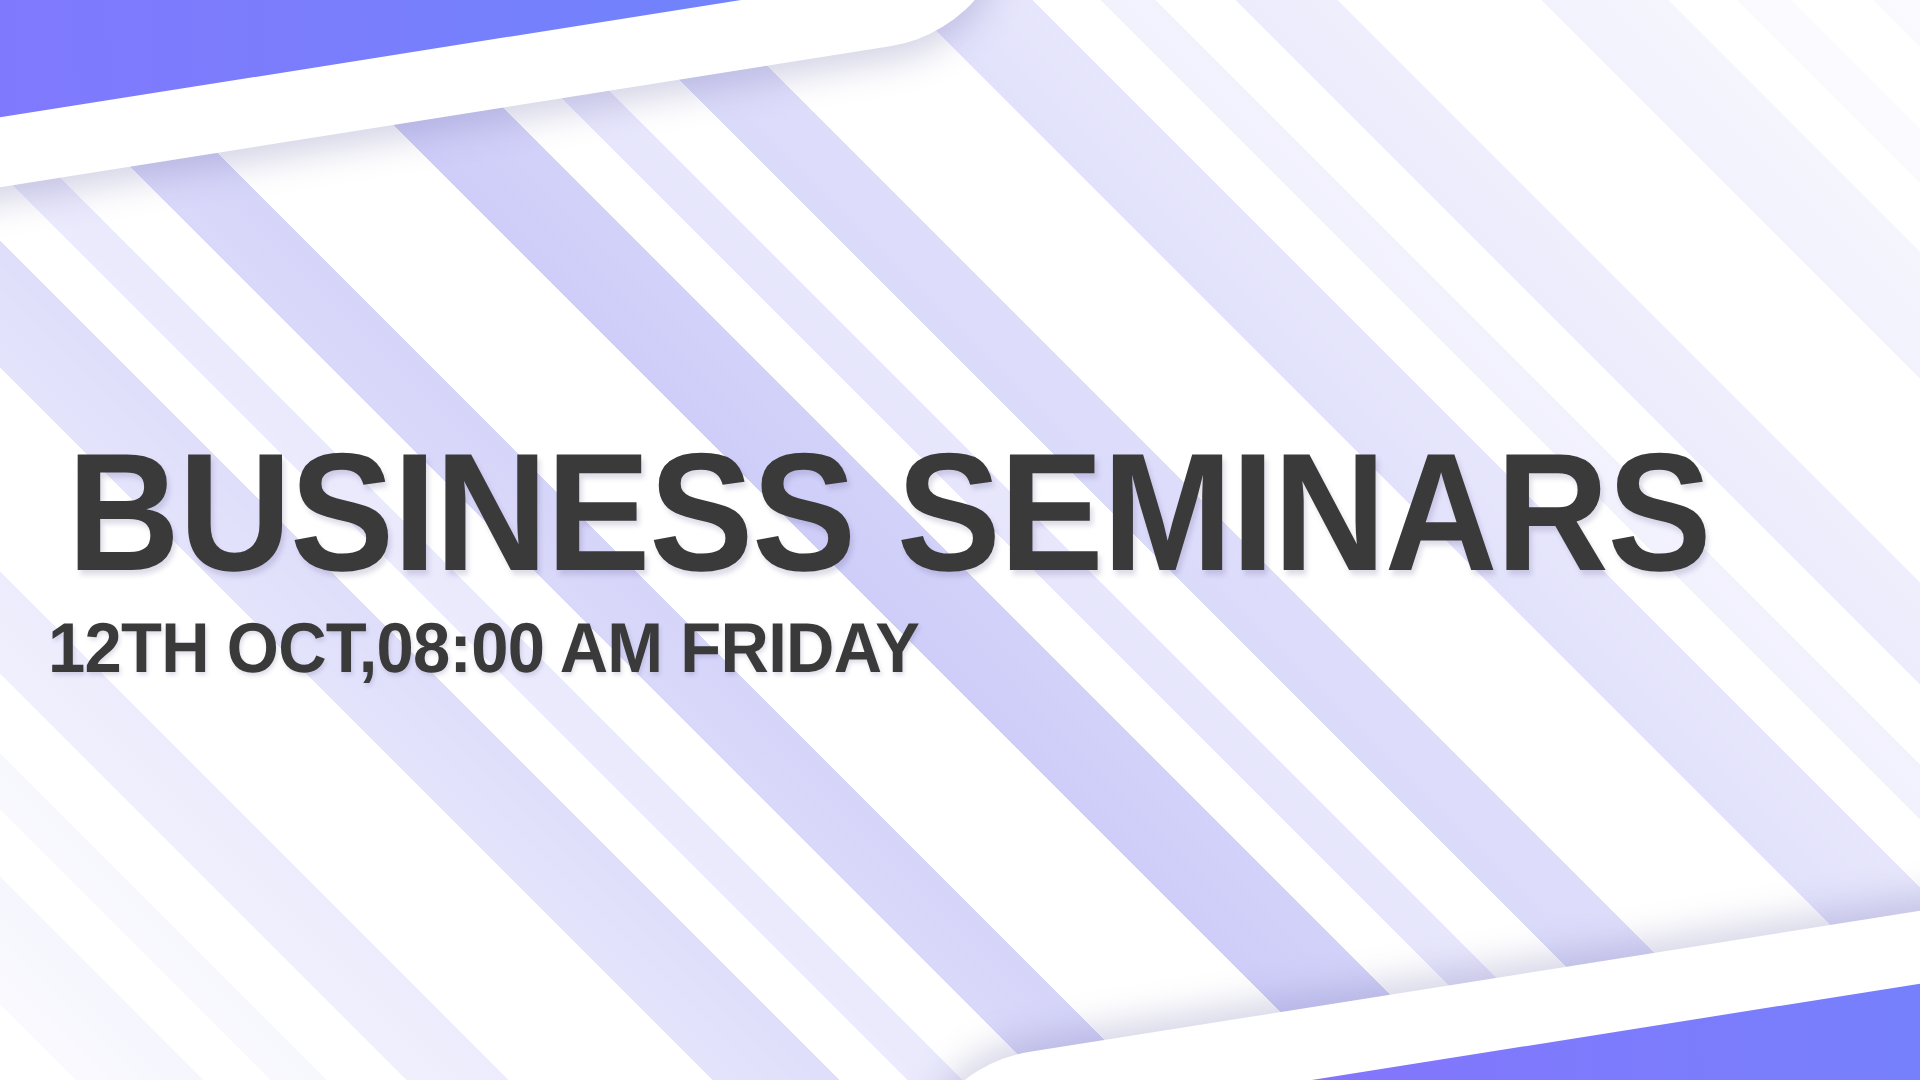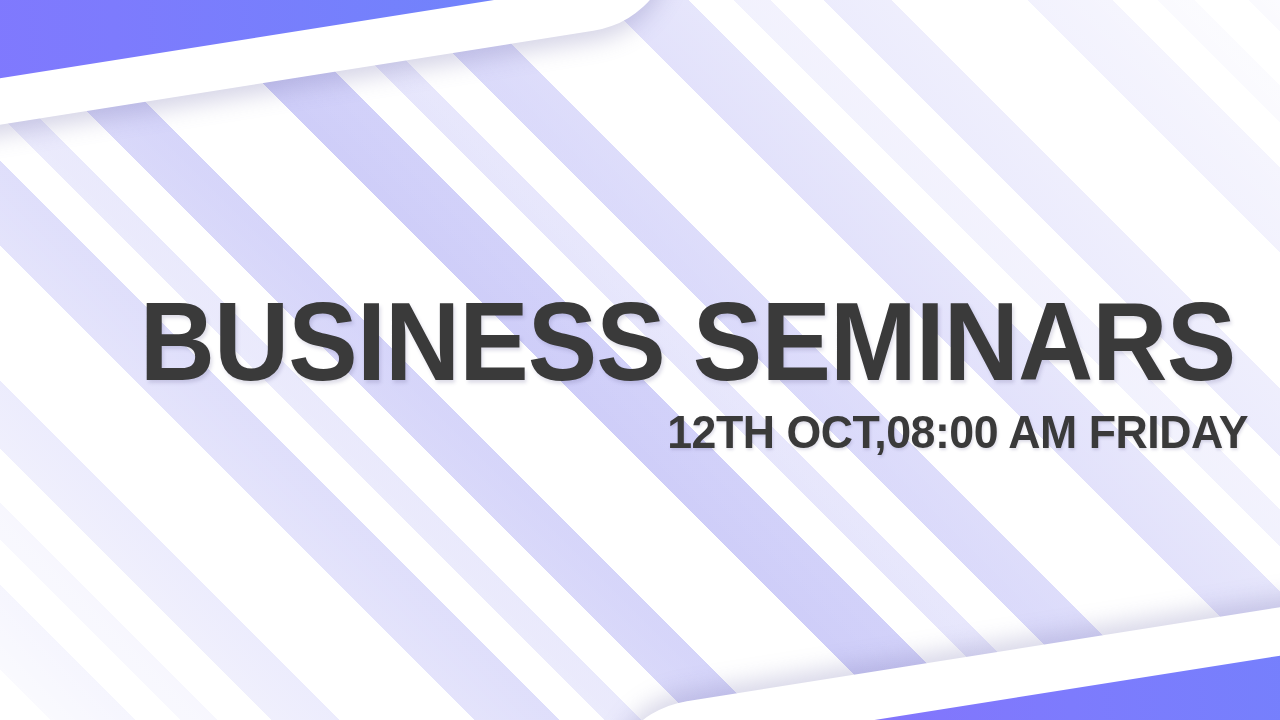--- a/index.html
+++ b/index.html
@@ -127,21 +127,21 @@
     background: linear-gradient(96deg, #8a6efb 0%, #7d7bfd 45%, #6c86fb 100%);
   }
 
   
   #text-block {
     position: absolute;
     z-index: 6;
     left: 0;
     right: 0;
     top: 284px;
-    text-align: right;
+    text-align: left;
   }
   #event-title {
     margin: 0;
     font-family: "Liberation Sans", sans-serif;
     font-weight: bold;
     font-size: 112px;
     line-height: 1.04;
     letter-spacing: -1px;
     color: #3a3a3a;
     transform: scaleX(0.93);

